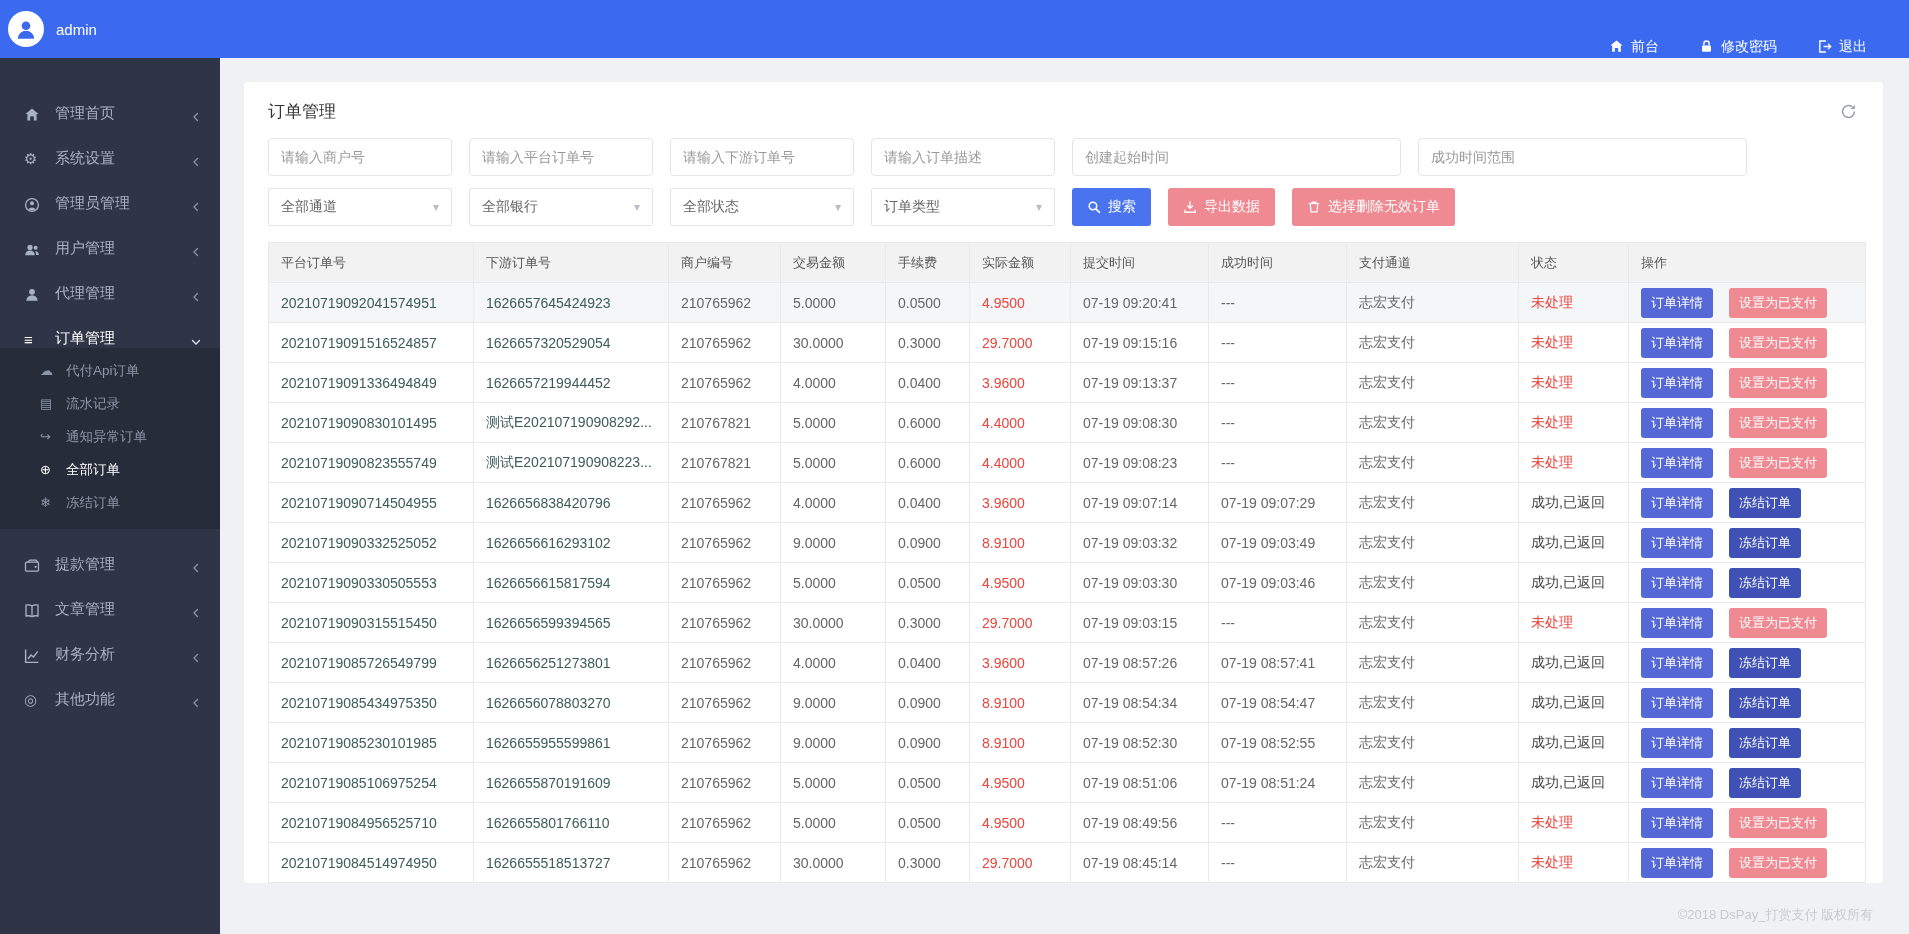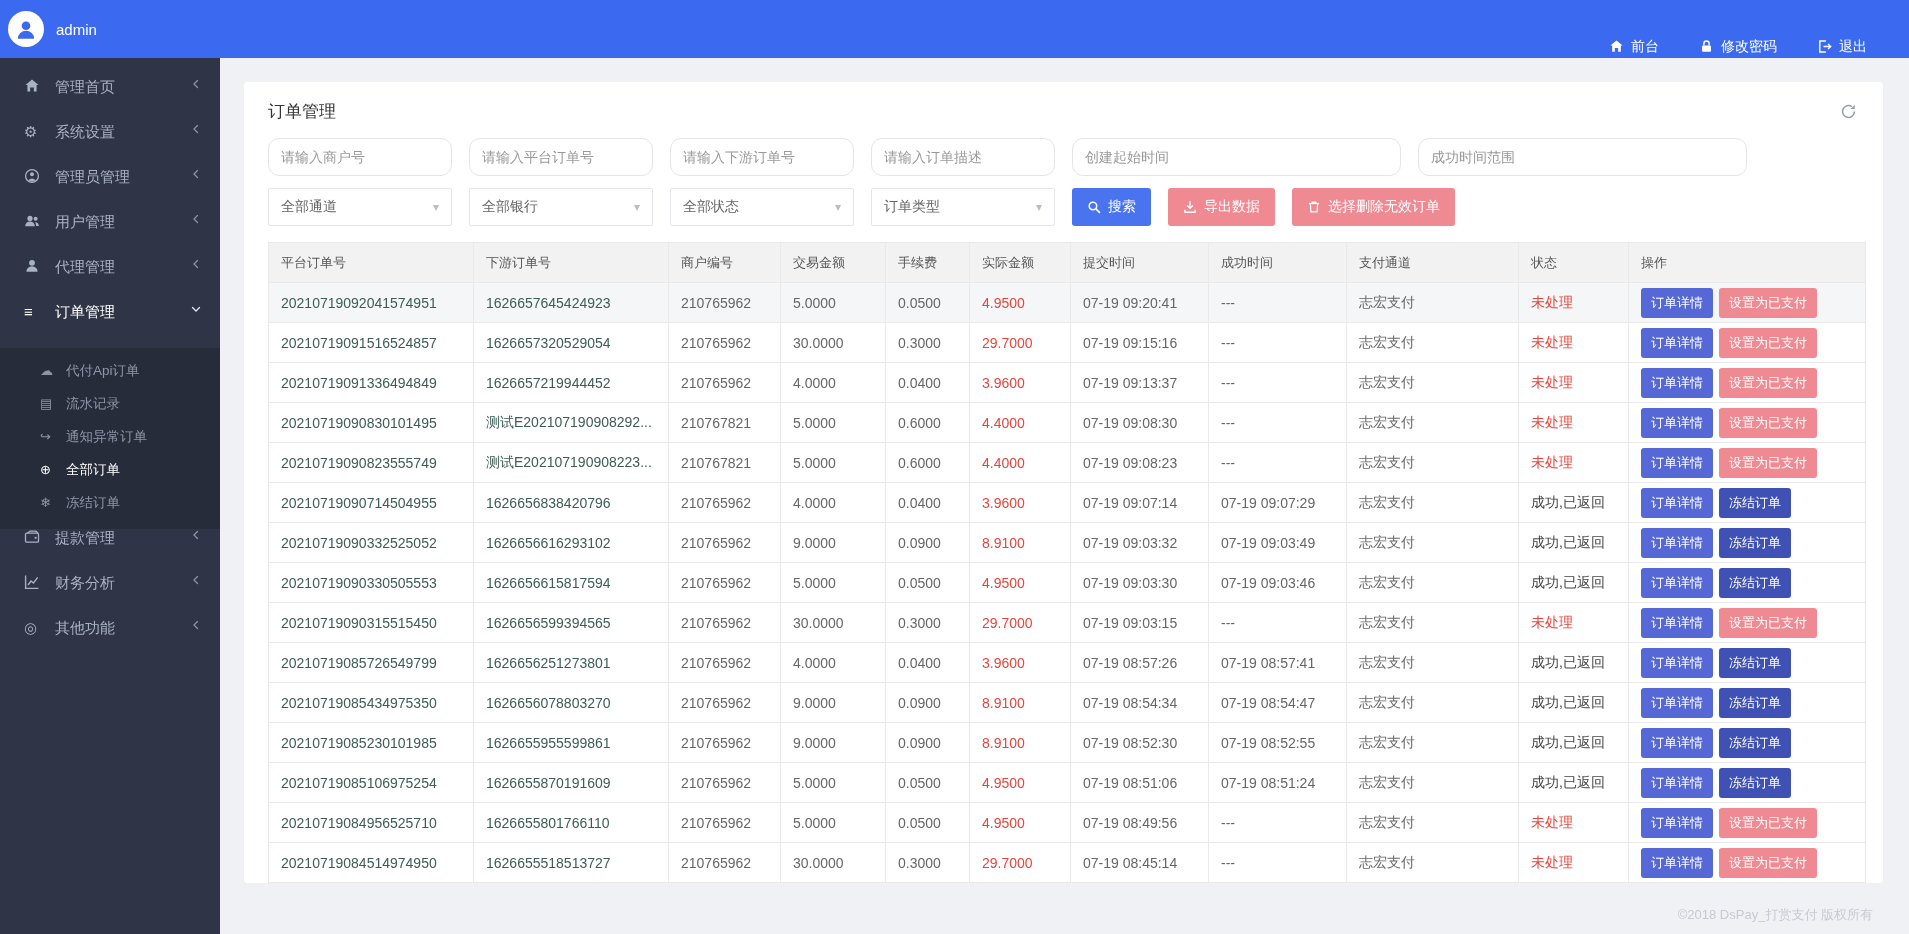--- a/index.html
+++ b/index.html
@@ -21,21 +21,21 @@
     align-items:center;justify-content:center;overflow:hidden;flex:none;}
   .avatar svg{width:26px;height:26px;}
   .username{margin-left:12px;font-size:15px;}
   .header-nav{margin-left:auto;display:flex;align-items:center;gap:40px;padding-right:42px;}
   .hnav-item{display:flex;gap:7px;font-size:14px;cursor:pointer;margin-top:35px;}
   .hnav-item .ic{display:inline-flex;align-items:center;}
   .hnav-item .ic svg{width:15px;height:15px;}
   
   .sidebar{position:absolute;top:58px;left:0;bottom:0;width:220px;background:var(--sidebar-bg);
     padding-top:20px;overflow:hidden;z-index:10;}
-  .menu-item{height:45px;display:flex;align-items:flex-start;padding:0 18px 0 24px;
+  .menu-item{height:45px;display:flex;align-items:flex-end;padding:0 18px 0 24px;
     color:#a9b2c2;font-size:15px;cursor:pointer;}
   .menu-item .ic{width:24px;display:inline-flex;align-items:center;font-size:15px;flex:none;}
   .menu-item .ic svg{width:16px;height:16px;}
   .mi-label{flex:1;margin-left:7px;white-space:nowrap;overflow:hidden;}
   .chev{display:inline-flex;color:#8a93a5;}
   .chev svg{width:12px;height:12px;}
   .chev.down svg{transform:rotate(-90deg);}
   .menu-item.active-parent{color:#fff;}
   .menu-item.active-parent .chev{color:#dfe3ec;}
   .submenu{background:var(--submenu-bg);padding:6px 0 10px;}
@@ -47,21 +47,21 @@
   
   .main{position:absolute;left:220px;top:58px;right:0;bottom:0;padding:24px 26px 0 24px;}
   .card{background:#fff;border-radius:4px;padding:16px 24px 0;position:relative;}
   .card-head{display:flex;align-items:center;justify-content:space-between;height:26px;}
   .page-title{font-size:17px;color:#333;}
   .refresh-btn{background:none;border:none;color:#97a0ac;cursor:pointer;padding:2px;display:inline-flex;}
   .refresh-btn svg{width:17px;height:17px;}
   .filter-row{display:flex;align-items:center;gap:17px;}
   .filter-row.r1{margin-top:14px;}
   .filter-row.r2{margin-top:12px;}
-  .f-input{width:184px;height:38px;border:1px solid #e3e5e8;border-radius:11px;padding:0 12px;
+  .f-input{width:184px;height:38px;border:1px solid #e3e5e8;border-radius:4px;padding:0 12px;
     font-size:14px;color:#333;outline:none;font-family:inherit;background:#fff;}
   .f-input::placeholder{color:#999;}
   .f-input.wide{width:329px;}
   .f-select{width:184px;height:38px;border:1px solid #e3e5e8;border-radius:2px;background:#fff;
     display:flex;align-items:center;justify-content:space-between;padding:0 12px;
     font-size:14px;color:#666;cursor:pointer;}
   .f-select .caret{color:#b9bdc6;font-size:12px;}
   .btn{display:inline-flex;align-items:center;gap:7px;height:38px;padding:0 15px;border:none;
     border-radius:3px;color:#fff;font-size:14px;cursor:pointer;font-family:inherit;}
   .btn .ic{display:inline-flex;}
@@ -75,21 +75,21 @@
     white-space:nowrap;overflow:hidden;text-overflow:ellipsis;}
   th{background:#f2f2f2;color:#555;font-weight:normal;font-size:13px;}
   td{color:#666;font-size:14px;}
   td.c-order{color:var(--order-no);}
   td.c-red{color:var(--danger-red);}
   td.c-status.pending{color:var(--danger-red);}
   td.c-status.success{color:#444;}
   tr.highlighted td{background:#f5f6f8;}
   .rbtn{display:inline-block;padding:6px 10px;border-radius:3px;border:none;color:#fff;
     font-size:13px;cursor:pointer;font-family:inherit;white-space:nowrap;}
-  .rbtn + .rbtn{margin-left:6px;}
+  .rbtn + .rbtn{margin-left:16px;}
   .rbtn-detail{background:var(--detail-blue);}
   .rbtn-paid{background:var(--pink);}
   .rbtn-freeze{background:var(--freeze-indigo);}
   
   .footer{position:fixed;bottom:10px;right:36px;color:#c6cad2;font-size:13px;z-index:5;}
 </style>
 </head>
 <body>
 
 <div class="header">
@@ -234,20 +234,34 @@
       </div>
       <div class="menu-item">
         <span class="ic">
           <svg viewBox="0 0 16 16">
             <rect x="1.5" y="4.2" width="13" height="9" rx="1.2" fill="none" stroke="currentColor" stroke-width="1.3"></rect>
             <path d="M3.5 4.2 6 2.2h6l2 2" fill="none" stroke="currentColor" stroke-width="1.3"></path>
             <circle cx="11.6" cy="8.8" r="1.1" fill="currentColor"></circle>
           </svg>
         </span>
         <span class="mi-label">提款管理</span>
+        <span class="chev">
+          <svg viewBox="0 0 12 12">
+            <path d="M7.5 2.5 4 6l3.5 3.5" fill="none" stroke="currentColor" stroke-width="1.3" stroke-linecap="round"></path>
+          </svg>
+        </span>
+      </div>
+      <div class="menu-item">
+        <span class="ic">
+          <svg viewBox="0 0 16 16">
+            <path d="M8 3C6.5 2 4 1.8 2 2.2V13c2-.4 4.5-.2 6 .8 1.5-1 4-1.2 6-.8V2.2C12 1.8 9.5 2 8 3Z" fill="none" stroke="currentColor" stroke-width="1.3"></path>
+            <path d="M8 3v10.6" stroke="currentColor" stroke-width="1.3"></path>
+          </svg>
+        </span>
+        <span class="mi-label">文章管理</span>
         <span class="chev">
           <svg viewBox="0 0 12 12">
             <path d="M7.5 2.5 4 6l3.5 3.5" fill="none" stroke="currentColor" stroke-width="1.3" stroke-linecap="round"></path>
           </svg>
         </span>
       </div>
       <div class="menu-item">
         <span class="ic">
           <svg viewBox="0 0 16 16">
             <path d="M1.6 1.6v12.8h12.8" fill="none" stroke="currentColor" stroke-width="1.4"></path>

